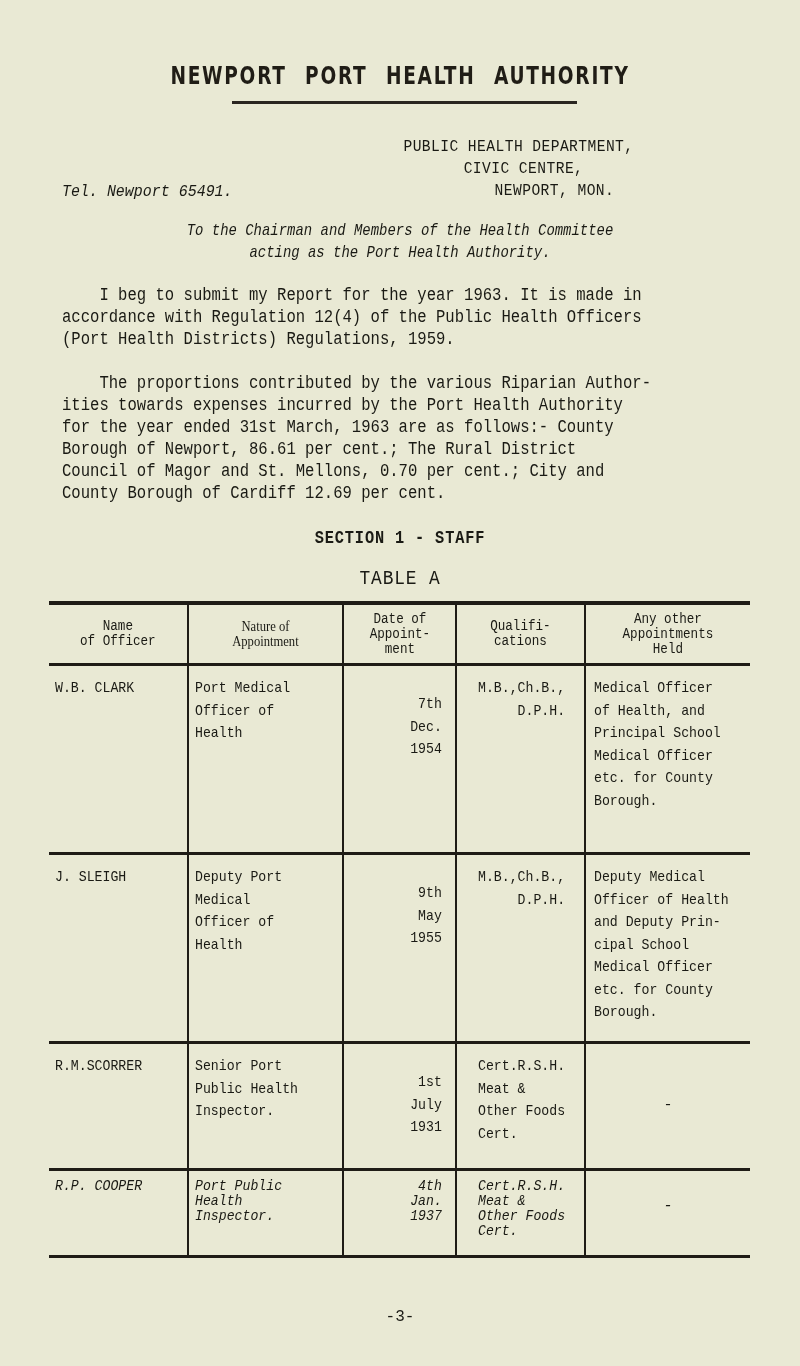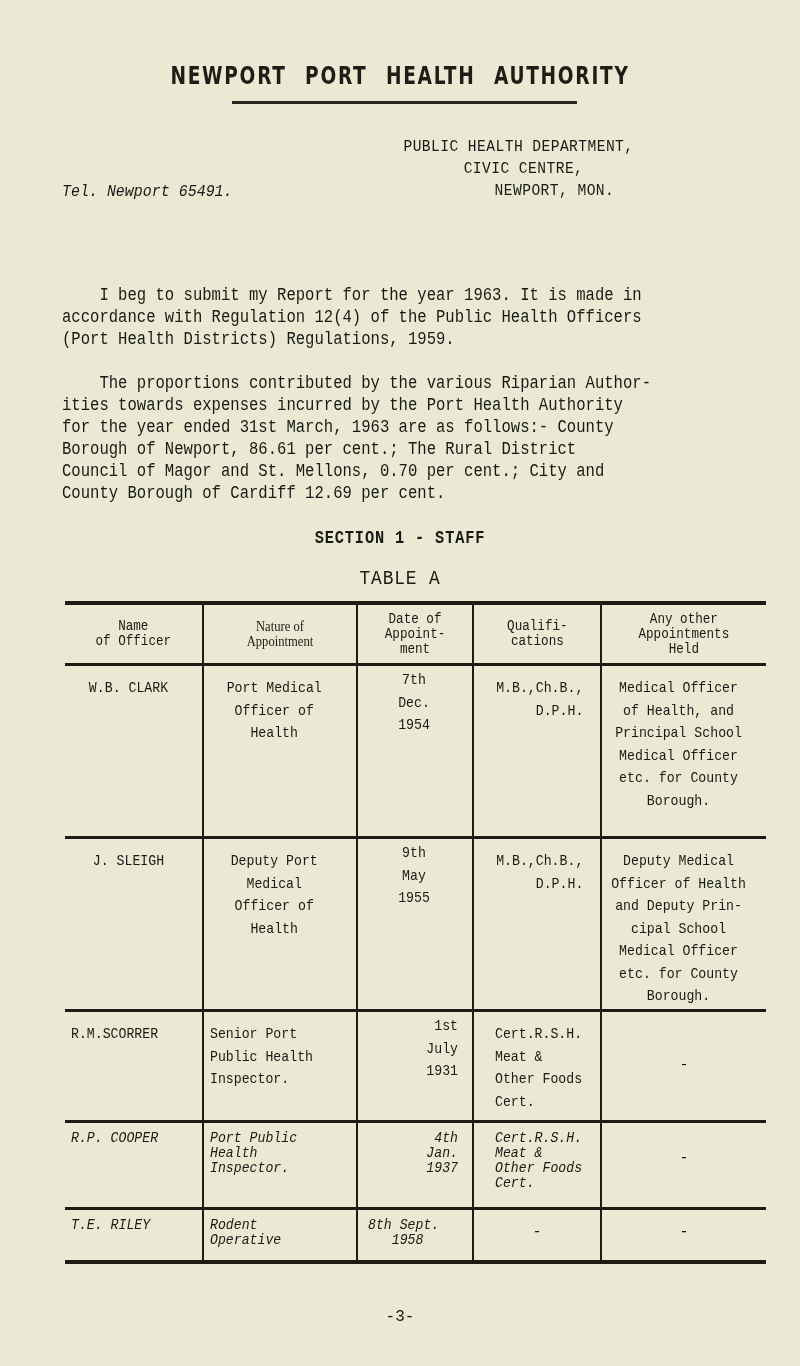--- a/index.html
+++ b/index.html
@@ -109,21 +109,21 @@
       left: 0; width: 800px;
       text-align: center;
       font-size: 21px;
       letter-spacing: 1px;
       transform: scaleX(0.85);
       transform-origin: 50% 50%;
     }
     .staff-table {
       position: absolute;
       top: 601px;
-      left: 65px;
+      left: 49px;
       width: 701px;
       border-collapse: collapse;
       font-size: 15px;
       line-height: 22.5px;
     }
     .staff-table th, .staff-table td {
       border-left: 2px solid #1f1c16;
       padding: 0;
       vertical-align: top;
     }
@@ -148,26 +148,26 @@
       transform: scaleX(0.9);
       transform-origin: 50% 50%;
       white-space: pre;
     }
     .col-name { width: 140px; }
     .col-nature { width: 155px; font-family: Liberation Serif, serif; }
     .col-date { width: 115px; }
     .col-qual { width: 127px; }
     .col-other { width: 164px; }
     td.pad { padding: 12px 0 0 6px; }
-    td.pad-date { padding: 4px 14px 0 0; text-align: right; margin-left: 43px; }
+    td.pad-date { padding: 28px 14px 0 0; text-align: right; margin-left: 43px; }
     td.pad-date .cell-inner { transform-origin: 100% 0; }
     td.pad-qual { padding: 12px 4px 0 21px; }
     td.pad-other { padding: 12px 0 0 8px; }
     .dash-cell { vertical-align: middle !important; text-align: center; }
-    .row-clark td, .row-sleigh td { height: 158px; text-align: center; }
+    .row-clark td, .row-sleigh td { height: 158px; }
     .row-scorrer td { height: 96px; }
     .row-cooper td { height: 70px; }
     .row-cooper td, .row-riley td { line-height: 15px; font-style: italic; }
     .row-cooper td.pad, .row-cooper td.pad-date, .row-cooper td.pad-qual, .row-cooper td.pad-other { padding-top: 8px; }
     .row-riley td { height: 42px; }
     .row-riley td.pad, .row-riley td.pad-date { padding-top: 8px; }
     .row-riley td.pad-date { text-align: left; padding-left: 10px; }
     .row-riley td.pad-date .cell-inner { transform-origin: 0 0; }
     .page-num {
       position: absolute;
@@ -186,20 +186,24 @@
   <div class="title-rule"></div>
 
   <div class="address">
     <div class="l1">PUBLIC HEALTH DEPARTMENT,</div>
     <div class="l2">CIVIC CENTRE,</div>
     <div class="l3">NEWPORT, MON.</div>
   </div>
 
   <div class="tel">Tel. Newport 65491.</div>
 
+  <div class="salutation">
+    <div>To the Chairman and Members of the Health Committee</div>
+    <div>acting as the Port Health Authority.</div>
+  </div>
 
   <div class="para para1">
     <div>    I beg to submit my Report for the year 1963. It is made in</div>
     <div>accordance with Regulation 12(4) of the Public Health Officers</div>
     <div>(Port Health Districts) Regulations, 1959.</div>
   </div>
 
   <div class="para para2">
     <div>    The proportions contributed by the various Riparian Author-</div>
     <div>ities towards expenses incurred by the Port Health Authority</div>
@@ -333,32 +337,17 @@
 1937</div>
           </td>
         <td class="pad-qual">
             <div class="cell-inner">Cert.R.S.H.
 Meat &amp;
 Other Foods
 Cert.</div>
           </td>
         <td class="dash-cell" style="vertical-align:bottom; padding-bottom:14px;"><span>-</span></td>
       </tr>
-      <tr class="row-riley last">
-        <td class="pad">
-            <div class="cell-inner">T.E. RILEY</div>
-          </td>
-        <td class="pad">
-            <div class="cell-inner">Rodent
-Operative</div>
-          </td>
-        <td class="pad-date">
-            <div class="cell-inner">8th Sept.
-   1958</div>
-          </td>
-        <td class="dash-cell" style="vertical-align:bottom; padding-bottom:6px;"><span>-</span></td>
-        <td class="dash-cell" style="vertical-align:bottom; padding-bottom:6px;"><span>-</span></td>
-      </tr>
     </tbody>
   </table>
 
   <div class="page-num">-3-</div>
 </div>
 
 </body></html>

